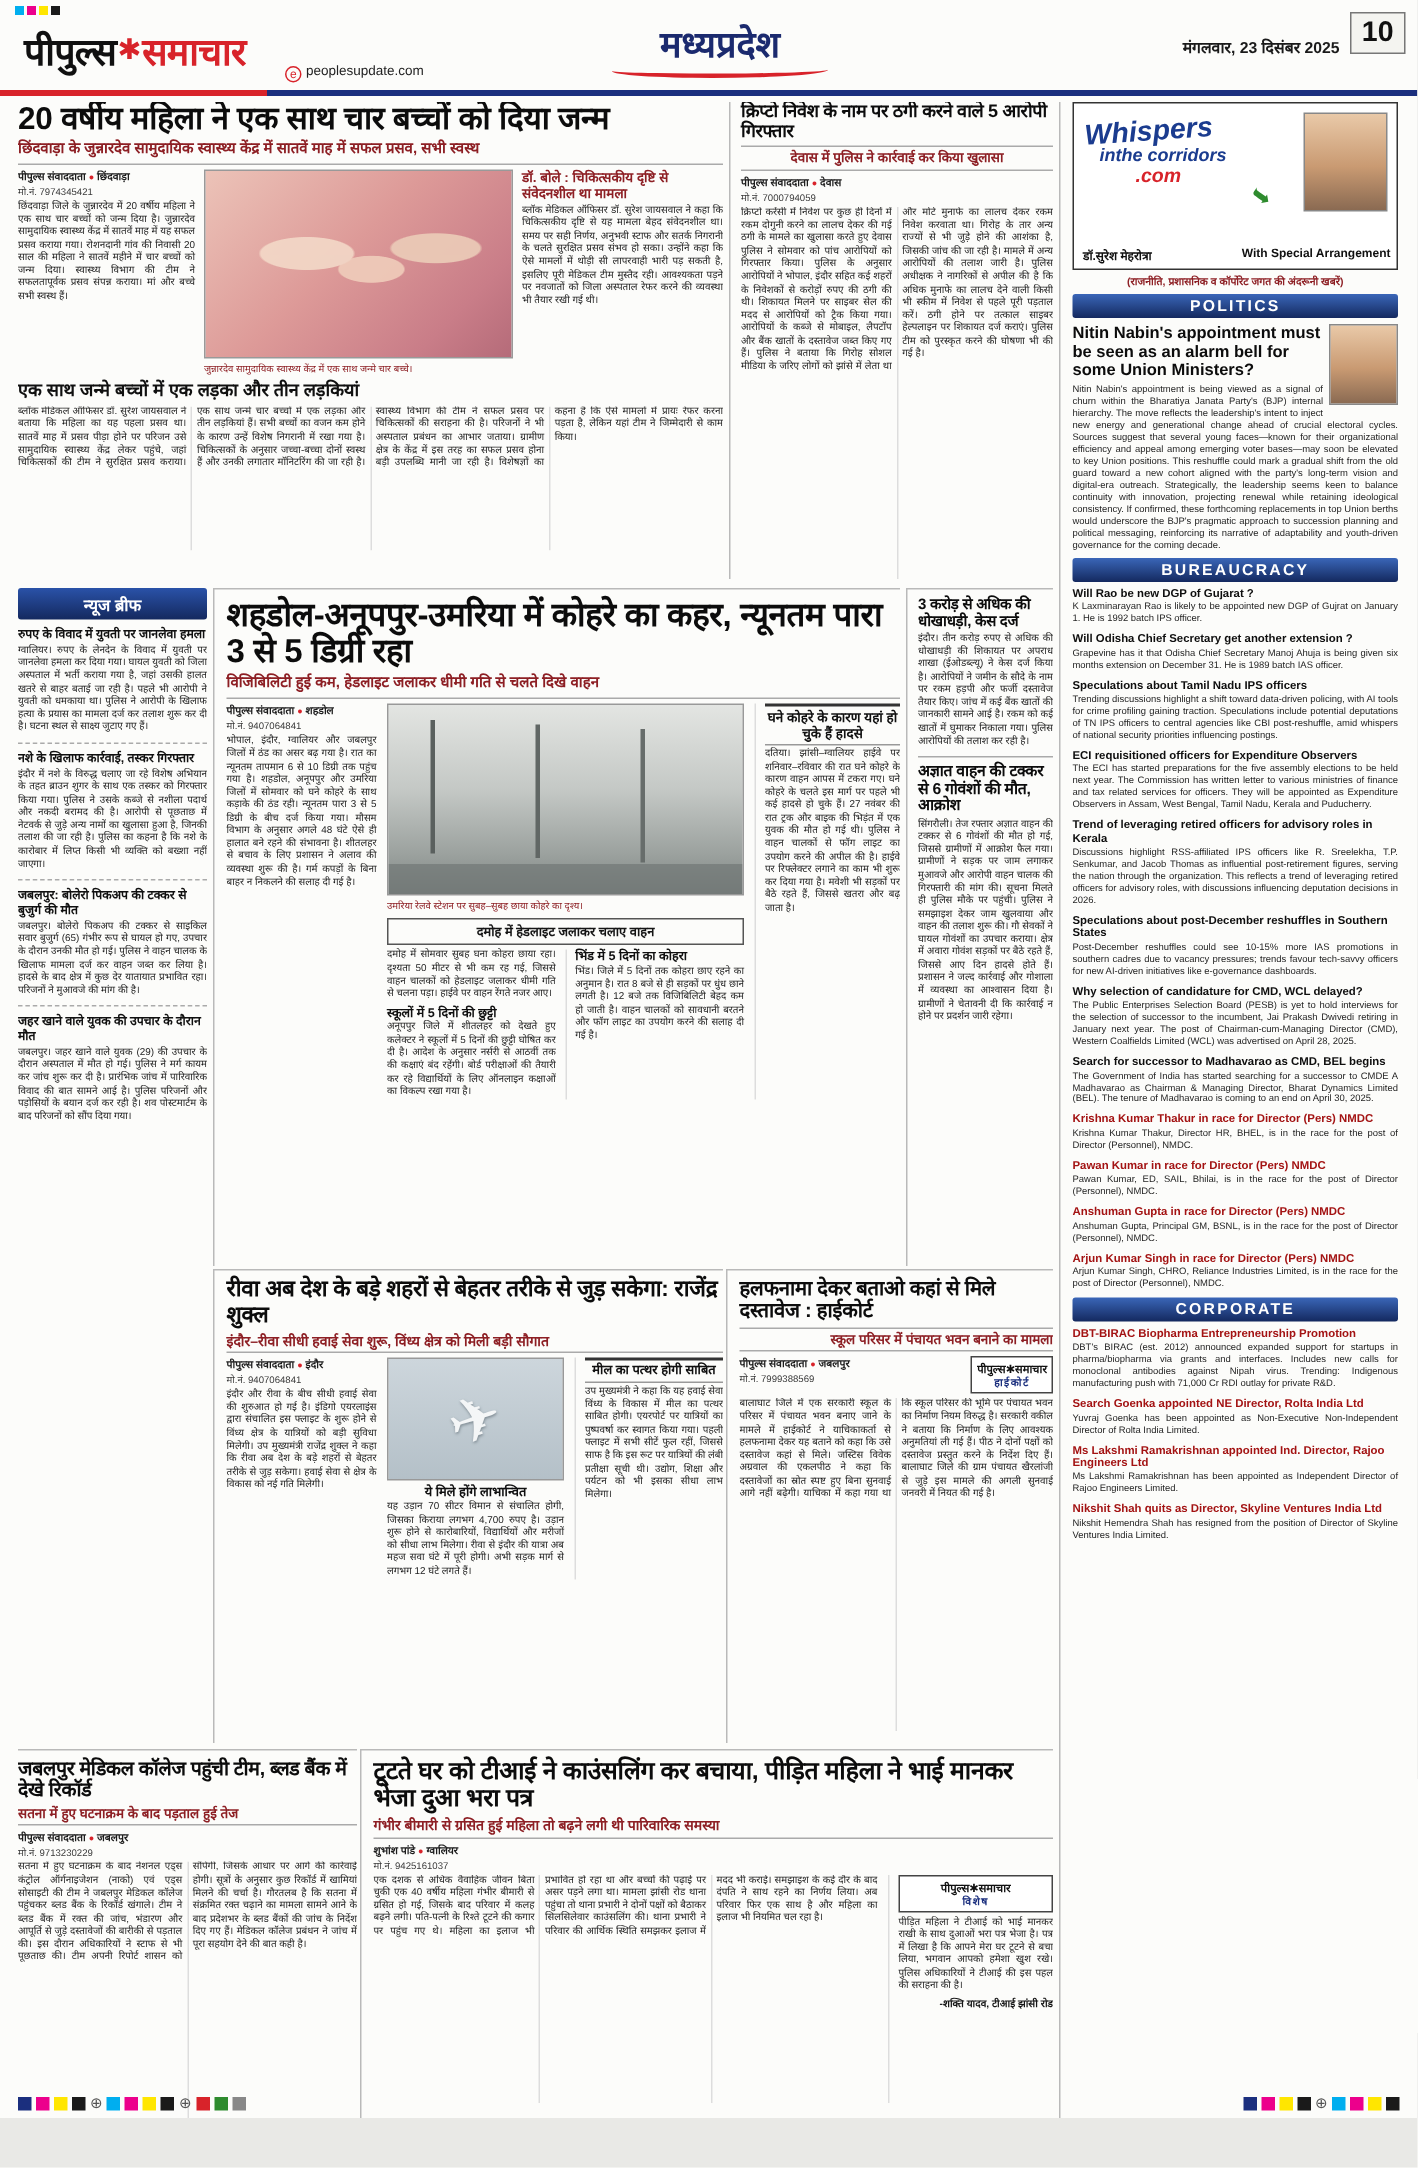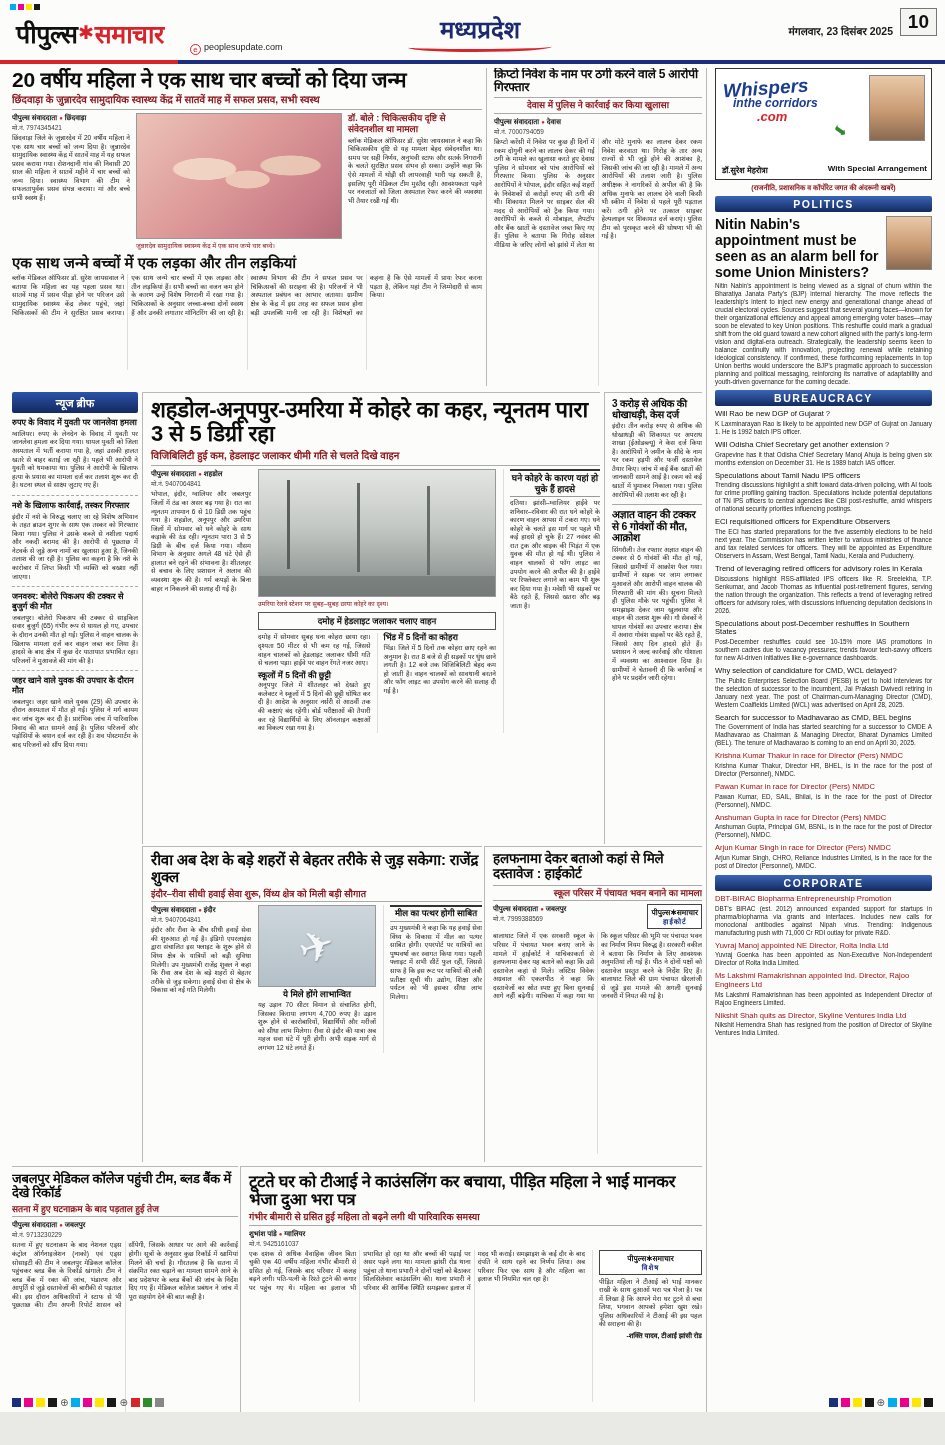--- a/index.html
+++ b/index.html
@@ -59,24 +59,24 @@
   .wh-box{border:1.5px solid #333;padding:5px;position:relative;height:112px;background:#fff}
   .wh-script{position:absolute;left:7px;top:8px;width:130px;color:#1b3c8f;font-style:italic;font-weight:bold;line-height:1.05}
   .wh-script .w1{font-size:19px;transform:rotate(-4deg);display:block}
   .wh-script .w2{font-size:12px;display:block;margin-left:10px}
   .wh-script .w3{font-size:13px;color:#d8232a;display:block;margin-left:34px}
   .wh-arrow{position:absolute;left:118px;top:52px;color:#2e8b2e;font-size:16px;transform:rotate(35deg)}
   .wh-port{position:absolute;right:6px;top:6px;width:56px;height:66px}
   .wh-nameline{position:absolute;left:6px;bottom:4px;width:205px;font-size:8px;font-weight:bold;color:#101010;display:flex;justify-content:space-between}
   .wh-tagline{font-size:7px;font-weight:bold;color:#8d1f24;text-align:center;margin:3px 0 4px}
   .sec-bar{background:linear-gradient(180deg,#3a66b8,#14295f);color:#fff;text-align:center;font-weight:bold;font-size:10.5px;letter-spacing:1.5px;padding:2px 0;margin:4px 0 4px;border-radius:2px}
-  .pol-head{font-size:14px;font-weight:bold;color:#0c0c0c;line-height:1.15;margin-bottom:2px}
+  .pol-head{font-size:11px;font-weight:bold;color:#0c0c0c;line-height:1.15;margin-bottom:2px}
   .pol-port{float:right;width:46px;height:54px;margin:0 0 2px 4px}
   .b-item{margin-bottom:5px}
-  .b-title{font-size:7.6px;font-weight:normal;color:#0e0e0e;line-height:1.15;margin-bottom:1px}
+  .b-title{font-size:7.6px;font-weight:bold;color:#0e0e0e;line-height:1.15;margin-bottom:1px}
   .b-title.red{color:#a31313}
   .b-body{font-size:6.3px;line-height:1.27;color:#242424;text-align:justify}
 
   
   .dots{display:flex;gap:2px}
   .dots i{display:block;width:6px;height:6px}
   .reg{position:absolute;bottom:5px;display:flex;gap:3px;align-items:center}
   .reg i{display:block;width:9px;height:9px}
   .reg .tgt{width:auto;height:auto;font-size:10px;color:#555;line-height:9px}
   .c-cyan{background:#00aeef}.c-mag{background:#ec008c}.c-yel{background:#ffe600}.c-blk{background:#1a1a1a}
@@ -121,21 +121,21 @@
       </div>
       <figure style="width:206px">
         <div class="photo ph-quad" style="width:206px;height:126px"></div>
         <figcaption class="caption">जुन्नारदेव सामुदायिक स्वास्थ्य केंद्र में एक साथ जन्मे चार बच्चे।</figcaption>
       </figure>
       <div style="flex:1">
         <div class="subhead" style="font-size:9px;margin-bottom:2px">डॉ. बोले : चिकित्सकीय दृष्टि से संवेदनशील था मामला</div>
         <div class="body-txt">ब्लॉक मेडिकल ऑफिसर डॉ. सुरेश जायसवाल ने कहा कि चिकित्सकीय दृष्टि से यह मामला बेहद संवेदनशील था। समय पर सही निर्णय, अनुभवी स्टाफ और सतर्क निगरानी के चलते सुरक्षित प्रसव संभव हो सका। उन्होंने कहा कि ऐसे मामलों में थोड़ी सी लापरवाही भारी पड़ सकती है, इसलिए पूरी मेडिकल टीम मुस्तैद रही। आवश्यकता पड़ने पर नवजातों को जिला अस्पताल रेफर करने की व्यवस्था भी तैयार रखी गई थी।</div>
       </div>
     </div>
-    <div class="crosshead" style="font-size:15px;margin:4px 0 3px">एक साथ जन्मे बच्चों में एक लड़का और तीन लड़कियां</div>
+    <div class="crosshead" style="font-size:12px;margin:4px 0 3px">एक साथ जन्मे बच्चों में एक लड़का और तीन लड़कियां</div>
     <div class="body-txt cols4" style="height:96px;overflow:hidden">ब्लॉक मेडिकल ऑफिसर डॉ. सुरेश जायसवाल ने बताया कि महिला का यह पहला प्रसव था। सातवें माह में प्रसव पीड़ा होने पर परिजन उसे सामुदायिक स्वास्थ्य केंद्र लेकर पहुंचे, जहां चिकित्सकों की टीम ने सुरक्षित प्रसव कराया। एक साथ जन्मे चार बच्चों में एक लड़का और तीन लड़कियां हैं। सभी बच्चों का वजन कम होने के कारण उन्हें विशेष निगरानी में रखा गया है। चिकित्सकों के अनुसार जच्चा-बच्चा दोनों स्वस्थ हैं और उनकी लगातार मॉनिटरिंग की जा रही है। स्वास्थ्य विभाग की टीम ने सफल प्रसव पर चिकित्सकों की सराहना की है। परिजनों ने भी अस्पताल प्रबंधन का आभार जताया। ग्रामीण क्षेत्र के केंद्र में इस तरह का सफल प्रसव होना बड़ी उपलब्धि मानी जा रही है। विशेषज्ञों का कहना है कि ऐसे मामलों में प्रायः रेफर करना पड़ता है, लेकिन यहां टीम ने जिम्मेदारी से काम किया।</div>
   </section>
 
   <section class="abs" style="left:486px;top:68px;width:216px;height:318px;border-left:1px solid #b9b9b9;padding-left:7px;overflow:hidden">
     <h1 class="headline" style="font-size:12px">क्रिप्टो निवेश के नाम पर ठगी करने वाले 5 आरोपी गिरफ्तार</h1>
     <div class="subhead" style="font-size:9px;text-align:center;margin:3px 0;border-top:1px solid #aaa;border-bottom:1px solid #aaa;padding:2px 0">देवास में पुलिस ने कार्रवाई कर किया खुलासा</div>
     <div class="byline"><span>पीपुल्स संवाददाता</span> <span class="dot">●</span> <span>देवास</span></div>
     <div class="phone">मो.नं. 7000794059</div>
     <div class="body-txt cols2" style="height:252px;overflow:hidden">क्रिप्टो करेंसी में निवेश पर कुछ ही दिनों में रकम दोगुनी करने का लालच देकर की गई ठगी के मामले का खुलासा करते हुए देवास पुलिस ने सोमवार को पांच आरोपियों को गिरफ्तार किया। पुलिस के अनुसार आरोपियों ने भोपाल, इंदौर सहित कई शहरों के निवेशकों से करोड़ों रुपए की ठगी की थी। शिकायत मिलने पर साइबर सेल की मदद से आरोपियों को ट्रैक किया गया। आरोपियों के कब्जे से मोबाइल, लैपटॉप और बैंक खातों के दस्तावेज जब्त किए गए हैं। पुलिस ने बताया कि गिरोह सोशल मीडिया के जरिए लोगों को झांसे में लेता था और मोटे मुनाफे का लालच देकर रकम निवेश करवाता था। गिरोह के तार अन्य राज्यों से भी जुड़े होने की आशंका है, जिसकी जांच की जा रही है। मामले में अन्य आरोपियों की तलाश जारी है। पुलिस अधीक्षक ने नागरिकों से अपील की है कि अधिक मुनाफे का लालच देने वाली किसी भी स्कीम में निवेश से पहले पूरी पड़ताल करें। ठगी होने पर तत्काल साइबर हेल्पलाइन पर शिकायत दर्ज कराएं। पुलिस टीम को पुरस्कृत करने की घोषणा भी की गई है।</div>
   </section>
@@ -144,21 +144,21 @@
     <div class="brief-bar">न्यूज ब्रीफ</div>
     <div class="brief-item">
       <div class="brief-title">रुपए के विवाद में युवती पर जानलेवा हमला</div>
       <div class="body-txt">ग्वालियर। रुपए के लेनदेन के विवाद में युवती पर जानलेवा हमला कर दिया गया। घायल युवती को जिला अस्पताल में भर्ती कराया गया है, जहां उसकी हालत खतरे से बाहर बताई जा रही है। पहले भी आरोपी ने युवती को धमकाया था। पुलिस ने आरोपी के खिलाफ हत्या के प्रयास का मामला दर्ज कर तलाश शुरू कर दी है। घटना स्थल से साक्ष्य जुटाए गए हैं।</div>
     </div>
     <div class="brief-item">
       <div class="brief-title">नशे के खिलाफ कार्रवाई, तस्कर गिरफ्तार</div>
       <div class="body-txt">इंदौर में नशे के विरुद्ध चलाए जा रहे विशेष अभियान के तहत ब्राउन शुगर के साथ एक तस्कर को गिरफ्तार किया गया। पुलिस ने उसके कब्जे से नशीला पदार्थ और नकदी बरामद की है। आरोपी से पूछताछ में नेटवर्क से जुड़े अन्य नामों का खुलासा हुआ है, जिनकी तलाश की जा रही है। पुलिस का कहना है कि नशे के कारोबार में लिप्त किसी भी व्यक्ति को बख्शा नहीं जाएगा।</div>
     </div>
     <div class="brief-item">
-      <div class="brief-title">जनवरुर: बोलेरो पिकअप की टक्कर से बुजुर्ग की मौत</div>
+      <div class="brief-title">जबलपुर: बोलेरो पिकअप की टक्कर से बुजुर्ग की मौत</div>
       <div class="body-txt">जबलपुर। बोलेरो पिकअप की टक्कर से साइकिल सवार बुजुर्ग (65) गंभीर रूप से घायल हो गए, उपचार के दौरान उनकी मौत हो गई। पुलिस ने वाहन चालक के खिलाफ मामला दर्ज कर वाहन जब्त कर लिया है। हादसे के बाद क्षेत्र में कुछ देर यातायात प्रभावित रहा। परिजनों ने मुआवजे की मांग की है।</div>
     </div>
     <div class="brief-item">
       <div class="brief-title">जहर खाने वाले युवक की उपचार के दौरान मौत</div>
       <div class="body-txt">जबलपुर। जहर खाने वाले युवक (29) की उपचार के दौरान अस्पताल में मौत हो गई। पुलिस ने मर्ग कायम कर जांच शुरू कर दी है। प्रारंभिक जांच में पारिवारिक विवाद की बात सामने आई है। पुलिस परिजनों और पड़ोसियों के बयान दर्ज कर रही है। शव पोस्टमार्टम के बाद परिजनों को सौंप दिया गया।</div>
     </div>
   </aside>
 
   <section class="abs" style="left:142px;top:392px;width:458px;height:452px;border-left:1px solid #b9b9b9;border-top:1px solid #b9b9b9;padding:5px 0 0 8px;overflow:hidden">
     <h1 class="headline" style="font-size:22px">शहडोल-अनूपपुर-उमरिया में कोहरे का कहर, न्यूनतम पारा 3 से 5 डिग्री रहा</h1>
@@ -340,21 +340,21 @@
         <div class="b-title red">Arjun Kumar Singh in race for Director (Pers) NMDC</div>
         <div class="b-body">Arjun Kumar Singh, CHRO, Reliance Industries Limited, is in the race for the post of Director (Personnel), NMDC.</div>
       </div>
 
     <div class="sec-bar">CORPORATE</div>
     <div class="b-item">
         <div class="b-title red">DBT-BIRAC Biopharma Entrepreneurship Promotion</div>
         <div class="b-body">DBT's BIRAC (est. 2012) announced expanded support for startups in pharma/biopharma via grants and interfaces. Includes new calls for monoclonal antibodies against Nipah virus. Trending: Indigenous manufacturing push with 71,000 Cr RDI outlay for private R&amp;D.</div>
       </div>
     <div class="b-item">
-        <div class="b-title red">Yuvraj Manoj appointed NE Director, Rolta India Ltd</div>
+        <div class="b-title red">Search Goenka appointed NE Director, Rolta India Ltd</div>
         <div class="b-body">Yuvraj Goenka has been appointed as Non-Executive Non-Independent Director of Rolta India Limited.</div>
       </div>
     <div class="b-item">
         <div class="b-title red">Ms Lakshmi Ramakrishnan appointed Ind. Director, Rajoo Engineers Ltd</div>
         <div class="b-body">Ms Lakshmi Ramakrishnan has been appointed as Independent Director of Rajoo Engineers Limited.</div>
       </div>
     <div class="b-item">
         <div class="b-title red">Nikshit Shah quits as Director, Skyline Ventures India Ltd</div>
         <div class="b-body">Nikshit Hemendra Shah has resigned from the position of Director of Skyline Ventures India Limited.</div>
       </div>

